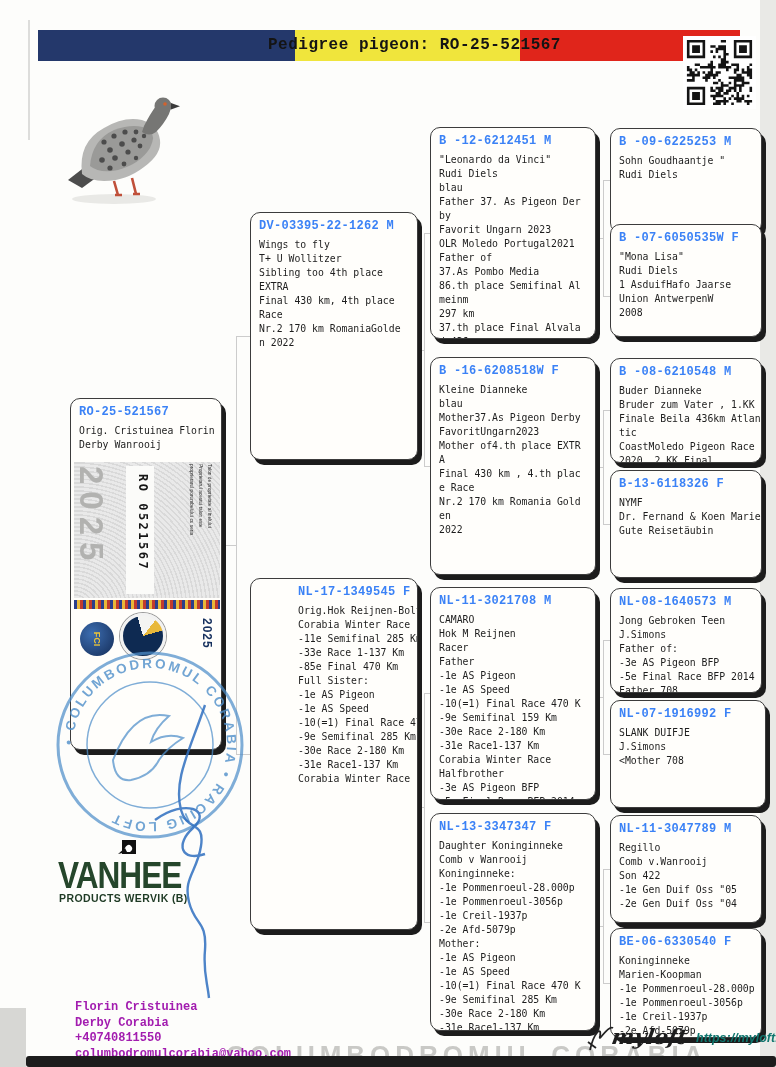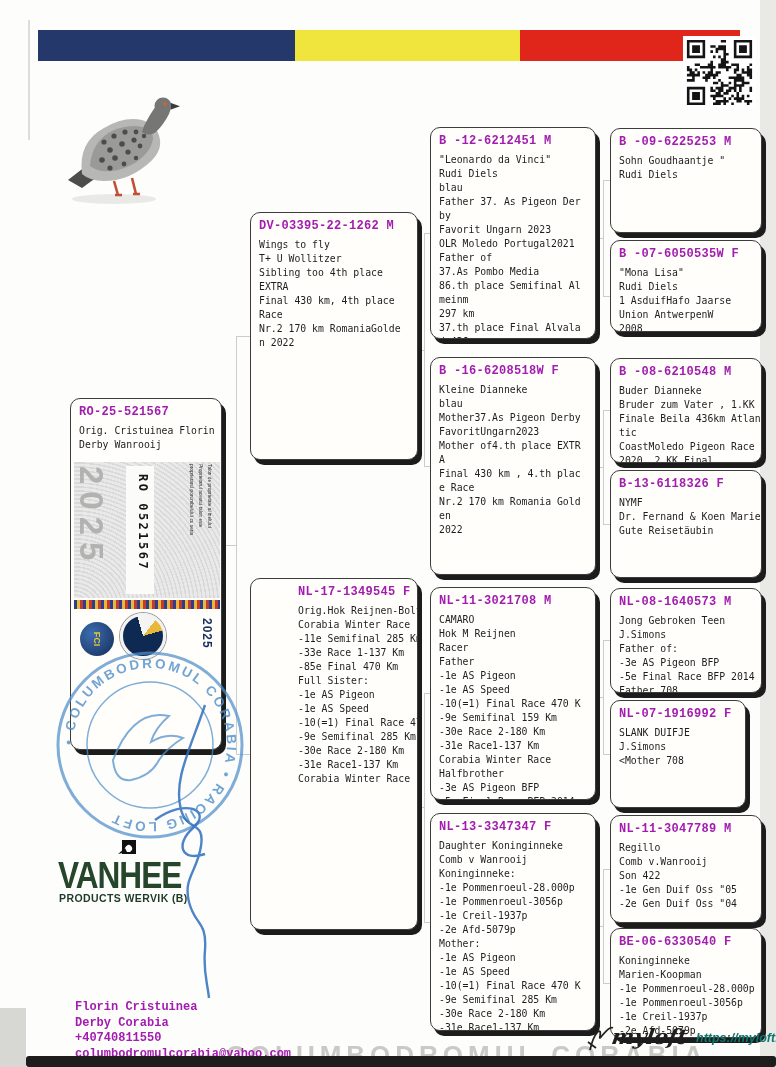--- a/index.html
+++ b/index.html
@@ -10,21 +10,21 @@
   .edge-left{position:absolute;left:28px;top:20px;width:2px;height:120px;background:#dddddb;}
   .edge-bottom{position:absolute;left:26px;top:1056px;width:750px;height:11px;background:#1d1d1d;border-radius:3px;z-index:9;}
   .edge-corner{position:absolute;left:0;top:1008px;width:26px;height:59px;background:#d7d7d4;z-index:8;}
   
   .bar{position:absolute;top:30px;height:31px;}
   .title{position:absolute;left:268px;top:36px;font:bold 16px "Liberation Mono",monospace;
          letter-spacing:.5px;color:#141414;z-index:3;white-space:pre;}
   
   .pbox{position:absolute;background:#fffefb;border:1.5px solid #3c3c3c;border-radius:10px;
         box-shadow:4px 5px 0 0 #1c1c1c;padding:6px 8px;overflow:hidden;box-sizing:border-box;z-index:2;}
-  .ring{font:bold 12px "Liberation Mono",monospace;color:#a21caf;letter-spacing:.3px;
+  .ring{font:bold 12px "Liberation Mono",monospace;color:#3b82f6;letter-spacing:.3px;
         margin-bottom:5px;white-space:pre;}
   .pbody{font:9.8px/14px "DejaVu Sans Mono",monospace;color:#1d1d1d;white-space:pre;}
   
   .cl{position:absolute;background:#cccccc;z-index:1;}
   
   .stickerbg{position:absolute;left:74px;top:462px;width:146px;height:136px;z-index:3;
       background:
         repeating-radial-gradient(circle at 0% 110%, #d9d9d9 0 1.5px, #e9e9e9 1.5px 4px),
         #e4e4e2;}
   .rot{position:absolute;transform:rotate(90deg);transform-origin:top left;z-index:4;}
@@ -67,20 +67,21 @@
 <div class="page">
 
   <div class="edge-right"></div>
   <div class="edge-left"></div>
   <div class="edge-corner"></div>
   <div class="edge-bottom"></div>
 
   <div class="bar" style="left:38px;width:257px;background:#24386b;"></div>
   <div class="bar" style="left:295px;width:225px;background:#f0e53c;"></div>
   <div class="bar" style="left:520px;width:220px;background:#e0251b;"></div>
+  <div class="title">Pedigree pigeon: RO-25-521567</div>
 
   <div class="qrbox">
     <svg id="qr-svg" viewBox="-1.5 -1.5 28 28" width="73" height="73">
       <rect x="-1.5" y="-1.5" width="28" height="28" fill="#ffffff"></rect>
       <path id="qr-path" fill="#141414" fill-rule="evenodd" d="M13,0h1v1h-1zM14,0h1v1h-1zM9,2h1v1h-1zM10,2h1v1h-1zM12,2h1v1h-1zM13,2h1v1h-1zM14,2h1v1h-1zM11,3h1v1h-1zM12,3h1v1h-1zM13,3h1v1h-1zM14,3h1v1h-1zM9,4h1v1h-1zM11,4h1v1h-1zM14,4h1v1h-1zM14,5h1v1h-1zM15,5h1v1h-1zM10,6h1v1h-1zM12,6h1v1h-1zM14,6h1v1h-1zM13,7h1v1h-1zM14,7h1v1h-1zM9,8h1v1h-1zM13,8h1v1h-1zM14,8h1v1h-1zM15,8h1v1h-1zM3,9h1v1h-1zM4,9h1v1h-1zM8,9h1v1h-1zM9,9h1v1h-1zM12,9h1v1h-1zM13,9h1v1h-1zM14,9h1v1h-1zM17,9h1v1h-1zM18,9h1v1h-1zM19,9h1v1h-1zM24,9h1v1h-1zM0,10h1v1h-1zM5,10h1v1h-1zM6,10h1v1h-1zM7,10h1v1h-1zM8,10h1v1h-1zM9,10h1v1h-1zM10,10h1v1h-1zM12,10h1v1h-1zM13,10h1v1h-1zM14,10h1v1h-1zM15,10h1v1h-1zM16,10h1v1h-1zM19,10h1v1h-1zM23,10h1v1h-1zM0,11h1v1h-1zM1,11h1v1h-1zM3,11h1v1h-1zM9,11h1v1h-1zM15,11h1v1h-1zM18,11h1v1h-1zM19,11h1v1h-1zM21,11h1v1h-1zM23,11h1v1h-1zM24,11h1v1h-1zM1,12h1v1h-1zM2,12h1v1h-1zM4,12h1v1h-1zM6,12h1v1h-1zM8,12h1v1h-1zM9,12h1v1h-1zM11,12h1v1h-1zM12,12h1v1h-1zM18,12h1v1h-1zM21,12h1v1h-1zM22,12h1v1h-1zM23,12h1v1h-1zM24,12h1v1h-1zM0,13h1v1h-1zM1,13h1v1h-1zM2,13h1v1h-1zM3,13h1v1h-1zM4,13h1v1h-1zM7,13h1v1h-1zM8,13h1v1h-1zM9,13h1v1h-1zM10,13h1v1h-1zM11,13h1v1h-1zM19,13h1v1h-1zM20,13h1v1h-1zM23,13h1v1h-1zM24,13h1v1h-1zM2,14h1v1h-1zM6,14h1v1h-1zM7,14h1v1h-1zM8,14h1v1h-1zM10,14h1v1h-1zM16,14h1v1h-1zM17,14h1v1h-1zM18,14h1v1h-1zM19,14h1v1h-1zM20,14h1v1h-1zM21,14h1v1h-1zM24,14h1v1h-1zM0,15h1v1h-1zM1,15h1v1h-1zM2,15h1v1h-1zM7,15h1v1h-1zM12,15h1v1h-1zM18,15h1v1h-1zM19,15h1v1h-1zM20,15h1v1h-1zM21,15h1v1h-1zM10,16h1v1h-1zM11,16h1v1h-1zM13,16h1v1h-1zM16,16h1v1h-1zM18,16h1v1h-1zM21,16h1v1h-1zM22,16h1v1h-1zM23,16h1v1h-1zM13,17h1v1h-1zM14,17h1v1h-1zM15,17h1v1h-1zM18,17h1v1h-1zM19,17h1v1h-1zM20,17h1v1h-1zM21,17h1v1h-1zM9,18h1v1h-1zM11,18h1v1h-1zM12,18h1v1h-1zM13,18h1v1h-1zM16,18h1v1h-1zM17,18h1v1h-1zM18,18h1v1h-1zM20,18h1v1h-1zM24,18h1v1h-1zM9,19h1v1h-1zM10,19h1v1h-1zM12,19h1v1h-1zM13,19h1v1h-1zM15,19h1v1h-1zM16,19h1v1h-1zM18,19h1v1h-1zM20,19h1v1h-1zM24,19h1v1h-1zM11,20h1v1h-1zM12,20h1v1h-1zM14,20h1v1h-1zM15,20h1v1h-1zM19,20h1v1h-1zM9,21h1v1h-1zM10,21h1v1h-1zM11,21h1v1h-1zM12,21h1v1h-1zM13,21h1v1h-1zM17,21h1v1h-1zM19,21h1v1h-1zM21,21h1v1h-1zM23,21h1v1h-1zM10,22h1v1h-1zM14,22h1v1h-1zM16,22h1v1h-1zM18,22h1v1h-1zM19,22h1v1h-1zM20,22h1v1h-1zM21,22h1v1h-1zM11,23h1v1h-1zM12,23h1v1h-1zM13,23h1v1h-1zM14,23h1v1h-1zM15,23h1v1h-1zM19,23h1v1h-1zM20,23h1v1h-1zM22,23h1v1h-1zM23,23h1v1h-1zM24,23h1v1h-1zM10,24h1v1h-1zM11,24h1v1h-1zM12,24h1v1h-1zM14,24h1v1h-1zM17,24h1v1h-1zM23,24h1v1h-1zM0,0h7v7h-7z M1,1h5v5h-5z M2,2h3v3h-3zM18,0h7v7h-7z M19,1h5v5h-5z M20,2h3v3h-3zM0,18h7v7h-7z M1,19h5v5h-5z M2,20h3v3h-3z"></path>
     </svg>
   </div>
 
   <div class="photo">
     <svg width="135" height="140" viewBox="0 0 135 140">
@@ -272,21 +273,21 @@
 -9e Semifinal 285 Km
 -30e Race 2-180 Km
 -31e Race1-137 Km</div>
   </div>
 
   <div class="pbox" style="left:610px;top:128px;width:152px;height:105px;">
     <div class="ring">B -09-6225253 M</div>
     <div class="pbody">Sohn Goudhaantje "
 Rudi Diels</div>
   </div>
-  <div class="pbox" style="left:610px;top:240px;width:152px;height:92px;">
+  <div class="pbox" style="left:610px;top:224px;width:152px;height:113px;">
     <div class="ring">B -07-6050535W F</div>
     <div class="pbody">"Mona Lisa"
 Rudi Diels
 1 AsduifHafo Jaarse
 Union AntwerpenW
 2008</div>
   </div>
   <div class="pbox" style="left:610px;top:358px;width:152px;height:105px;">
     <div class="ring">B -08-6210548 M</div>
     <div class="pbody">Buder Dianneke
@@ -304,21 +305,21 @@
   </div>
   <div class="pbox" style="left:610px;top:588px;width:152px;height:105px;">
     <div class="ring">NL-08-1640573 M</div>
     <div class="pbody">Jong Gebroken Teen
 J.Simons
 Father of:
 -3e AS Pigeon BFP
 -5e Final Race BFP 2014
 Father 708</div>
   </div>
-  <div class="pbox" style="left:610px;top:700px;width:136px;height:108px;">
+  <div class="pbox" style="left:610px;top:700px;width:156px;height:108px;">
     <div class="ring">NL-07-1916992 F</div>
     <div class="pbody">SLANK DUIFJE
 J.Simons
 &lt;Mother 708</div>
   </div>
   <div class="pbox" style="left:610px;top:815px;width:152px;height:108px;">
     <div class="ring">NL-11-3047789 M</div>
     <div class="pbody">Regillo
 Comb v.Wanrooij
 Son 422

